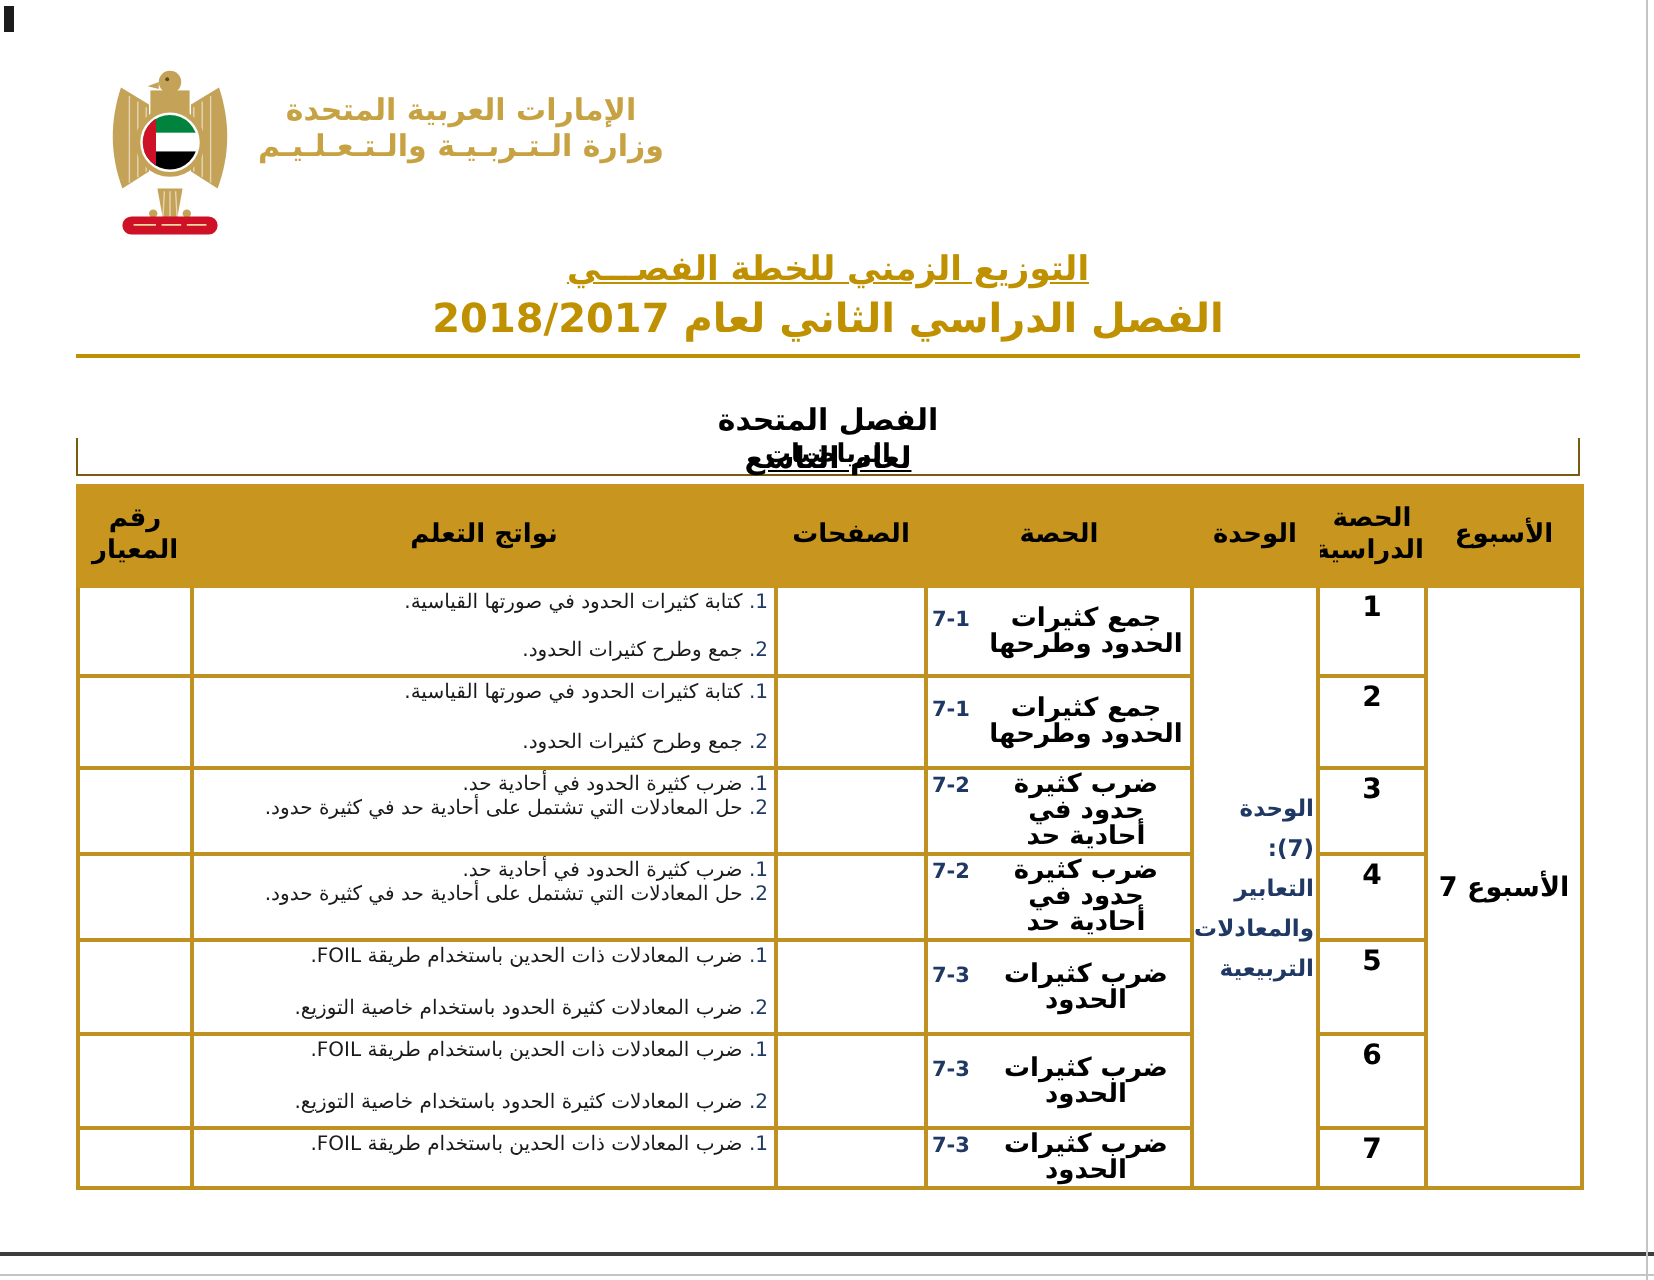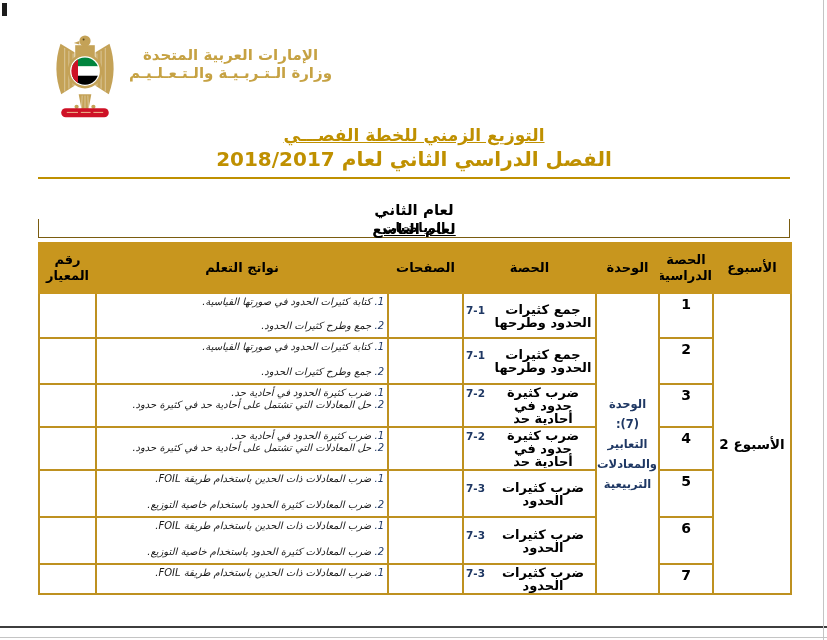--- a/index.html
+++ b/index.html
@@ -35,28 +35,28 @@
 
   
   .tbl-wrap{position:absolute;left:38px;top:242px;width:753px;}
   table{border-collapse:collapse;table-layout:fixed;direction:rtl;width:752px;}
   th,td{border:2px solid var(--gold);padding:0;overflow:hidden;}
   thead th{background:var(--gold-bg);border-color:var(--gold-bg);height:50px;vertical-align:middle;
            text-align:center;font-size:13px;line-height:16px;font-weight:bold;color:#000;}
   thead{border-bottom:2px solid var(--gold);}
   td.week-cell{vertical-align:middle;text-align:center;font-weight:bold;font-size:13.5px;color:#000;}
   td.period-cell{vertical-align:top;text-align:center;font-weight:bold;font-size:14px;color:#000;padding-top:2px;}
-  td.unit-cell{vertical-align:middle;text-align:center;direction:rtl;color:var(--navy);
+  td.unit-cell{vertical-align:middle;text-align:right;direction:rtl;color:var(--navy);
                font-weight:bold;font-size:11.5px;line-height:20px;padding:0 1px;}
   td.lesson-cell{vertical-align:middle;}
   .lesson{display:flex;direction:ltr;justify-content:center;align-items:baseline;gap:8px;padding:1px 2px;}
   .lesson .lnum{color:var(--navy);font-weight:bold;font-size:10.5px;white-space:nowrap;}
   .lesson .ltitle{direction:rtl;text-align:center;font-weight:bold;font-size:13px;line-height:13px;color:#000;}
   td.pages-cell, td.std-cell{background:#fff;}
-  td.outcomes-cell{vertical-align:top;font-style:italic;}
+  td.outcomes-cell{vertical-align:top;}
   .outs{display:flex;flex-direction:column;justify-content:space-between;direction:rtl;text-align:right;
         padding:2px 3px 2px 2px;}
   .out{font-size:10px;line-height:12px;color:var(--ink);}
   .out .onum{color:var(--navy);}
 
   
   .footer-rule{position:absolute;left:0;top:626px;width:827px;height:2px;background:#3d3d3d;}
   .edge-right{position:absolute;left:823px;top:0;width:1px;height:640px;background:#c4c4c4;}
   .edge-bottom{position:absolute;left:0;top:637px;width:827px;height:1px;background:#c4c4c4;}
   .corner-mark{position:absolute;left:2px;top:3px;width:5px;height:13px;background:#1c1c1c;}
@@ -106,21 +106,21 @@
   <div class="org">
     <div class="l1">الإمارات العربية المتحدة</div>
     <div class="l2">وزارة الـتـربـيـة والـتـعـلـيـم</div>
   </div>
 
   <div class="titles">
     <div class="title1"><span>التوزيع الزمني للخطة الفصـــي</span></div>
     <div class="title2">الفصل الدراسي الثاني لعام 2018/2017</div>
     <div class="rule-gold"></div>
     <div class="subject-box">الرياضيات</div>
-    <div class="semester">لعام الثاني</div>
+    <div class="semester">الفصل المتحدة</div>
     <div class="grade"><span>لعام التاسع</span></div>
   </div>
 
   <div class="tbl-wrap">
     <table>
       <colgroup>
         <col style="width:78px">
           <col style="width:54px">
           <col style="width:63px">
         <col style="width:133px">
@@ -134,21 +134,21 @@
           <th>الحصة الدراسية</th>
           <th>الوحدة</th>
           <th>الحصة</th>
           <th>الصفحات</th>
           <th>نواتج التعلم</th>
           <th>رقم المعيار</th>
         </tr>
       </thead>
       <tbody>
           <tr style="height: 45px;">
-            <td class="week-cell" rowspan="7">الأسبوع 2</td>
+            <td class="week-cell" rowspan="7">الأسبوع 7</td>
             <td class="period-cell">1</td>
             <td class="unit-cell" rowspan="7">
               <div>الوحدة (7):</div>
               <div>التعابير والمعادلات التربيعية</div>
             </td>
             <td class="lesson-cell">
               <div class="lesson">
                 <span class="lnum" dir="ltr">7-1</span>
                 <span class="ltitle">جمع كثيرات الحدود وطرحها</span>
               </div>

